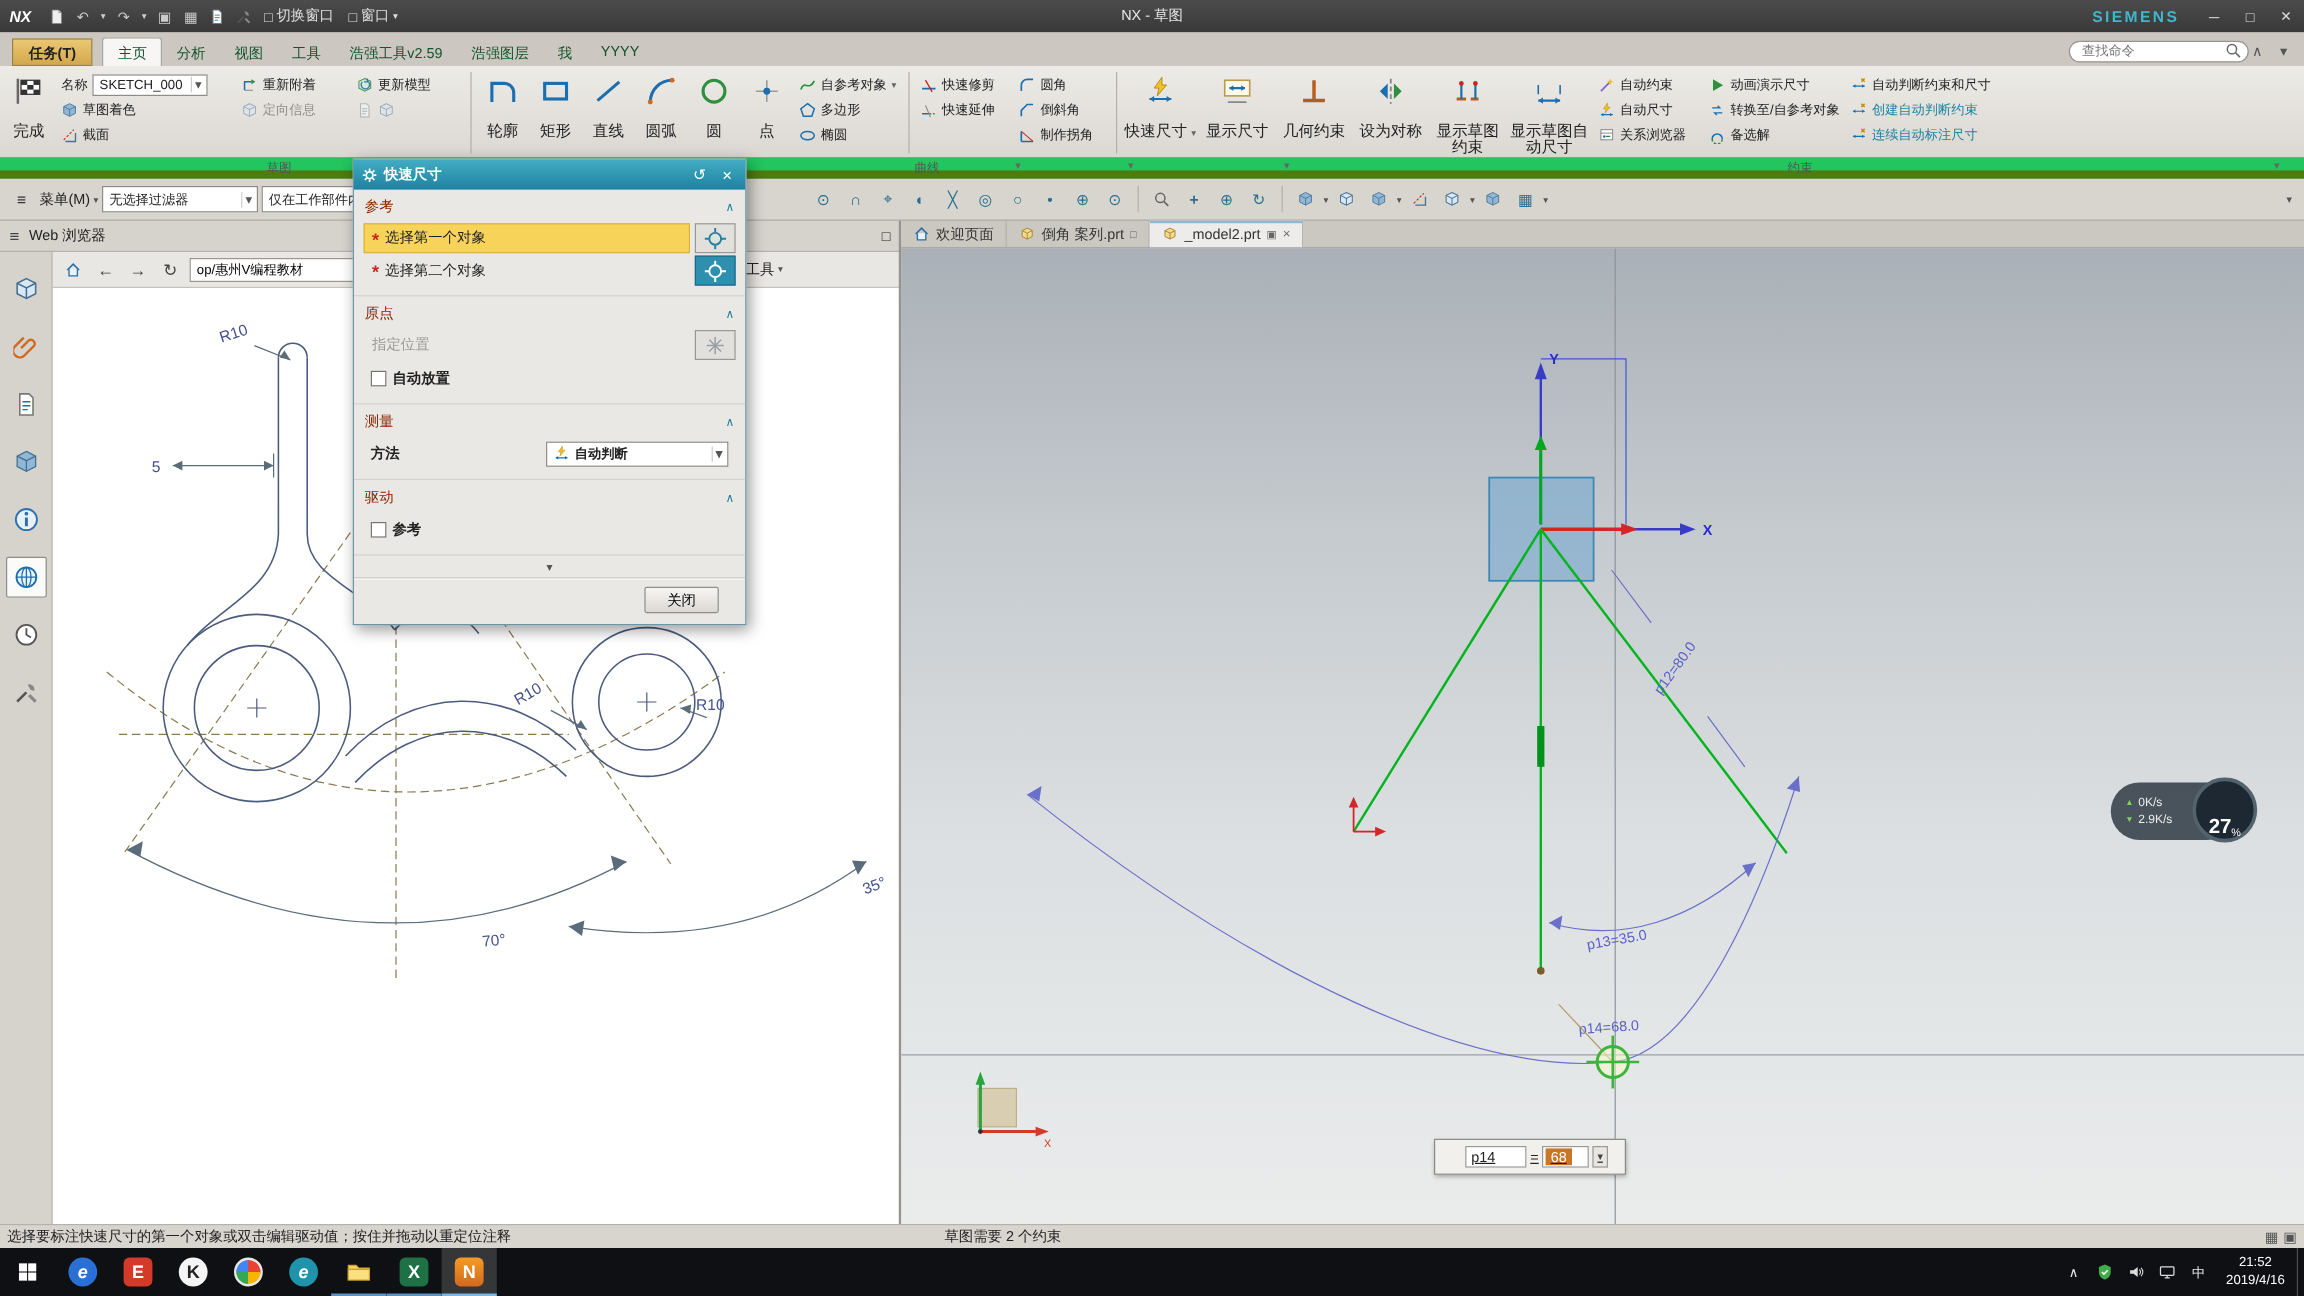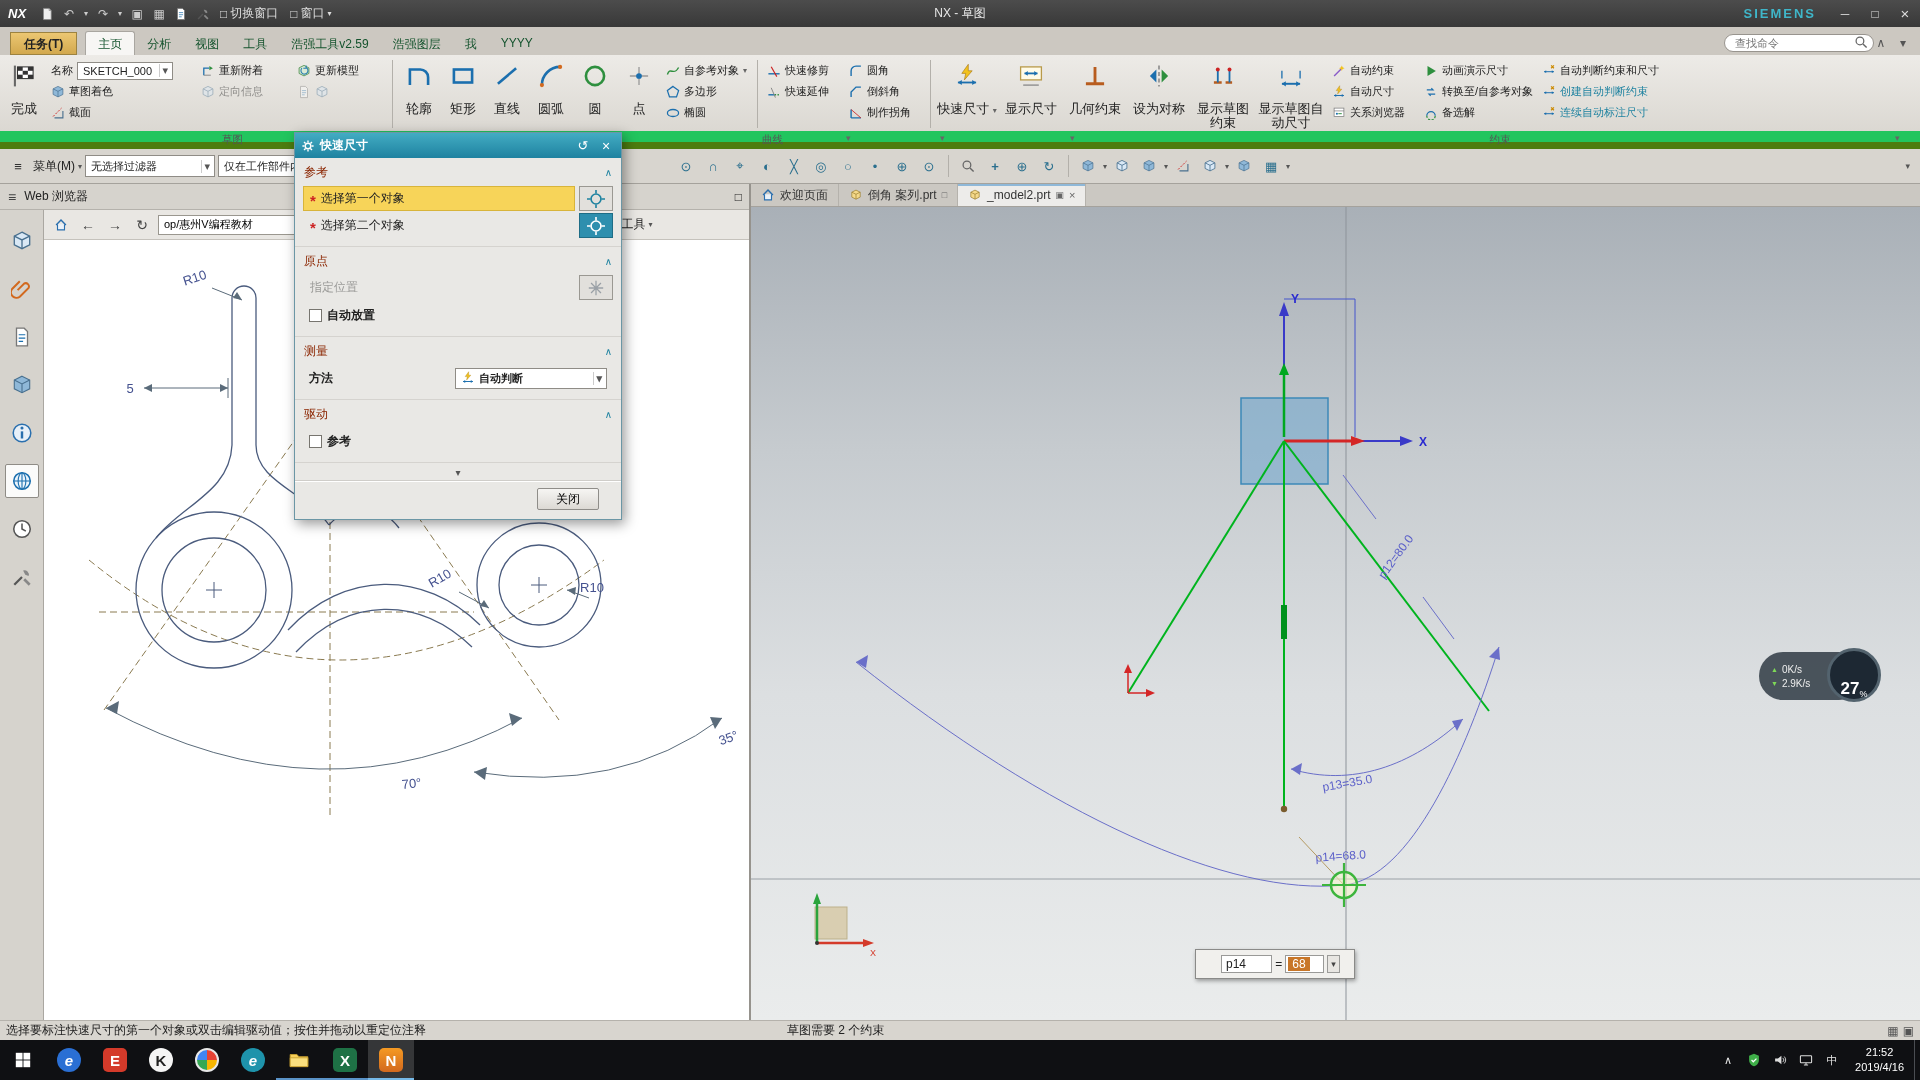--- a/index.html
+++ b/index.html
@@ -88,21 +88,21 @@
   #gtabs { height:23px; background:#cbc8c2; border-bottom:1px solid #a5a29c; display:flex; align-items:stretch; }
   .gtab { display:flex; align-items:center; gap:5px; padding:0 10px; border-right:1px solid #b5b2ac; font-size:12px; color:#333; }
   .gtab.active { background:#edecea; box-shadow:inset 0 2px 0 #8fb8d8; }
   .gtab .tclose { color:#666; font-size:11px; }
   #canvas { position:absolute; top:23px; left:0; right:0; bottom:0; background:linear-gradient(180deg,#a9b0b7 0%,#c6cbcf 30%,#dcdfe1 60%,#eaecec 100%); overflow:hidden; }
   #sketch-svg { position:absolute; top:0; left:0; }
   .sk-dim-text { fill:#5a5fc9; font-size:12px; }
   .axis-lab { fill:#2a2ad0; font-size:12px; font-weight:bold; }
 
   
-  #dim-input { position:absolute; left:444px; top:742px; width:160px; height:26px; background:#f1f0ed; border:1px solid #8a8a88; box-shadow:1px 2px 4px rgba(0,0,0,.35); display:flex; align-items:center; padding:14px; gap:3px; }
+  #dim-input { position:absolute; left:444px; top:742px; width:160px; height:26px; background:#f1f0ed; border:1px solid #8a8a88; box-shadow:1px 2px 4px rgba(0,0,0,.35); display:flex; align-items:center; padding:14px; gap:3px;text-decoration:underline; }
   #dim-input .handle { width:7px; align-self:stretch; background:repeating-linear-gradient(180deg,#999 0 2px,transparent 2px 4px); margin:2px 0 2px 2px; }
   #dim-input .fld { background:#fff; border:1px solid #9a9a98; height:18px; display:flex; align-items:center; padding:0 4px; font-size:12px; }
   #dim-input .fld.name { width:58px; }
   #dim-input .fld.val { width:44px; padding:0 2px; }
   #dim-input .sel { background:#c87628; color:#fff; padding:0 4px; }
   #dim-input .dd { width:15px; height:18px; border:1px solid #9a9a98; background:#e8e6e2; display:flex; align-items:center; justify-content:center; font-size:9px; color:#444; }
 
   
   #net-overlay { position:absolute; left:1008px; top:441px; width:122px; height:56px; }
   #net-overlay .pill { position:absolute; left:0; top:4px; width:104px; height:48px; background:rgba(32,43,54,.78); border-radius:24px; color:#eee; font-size:10px; display:flex; flex-direction:column; justify-content:center; gap:3px; padding-left:12px; }

